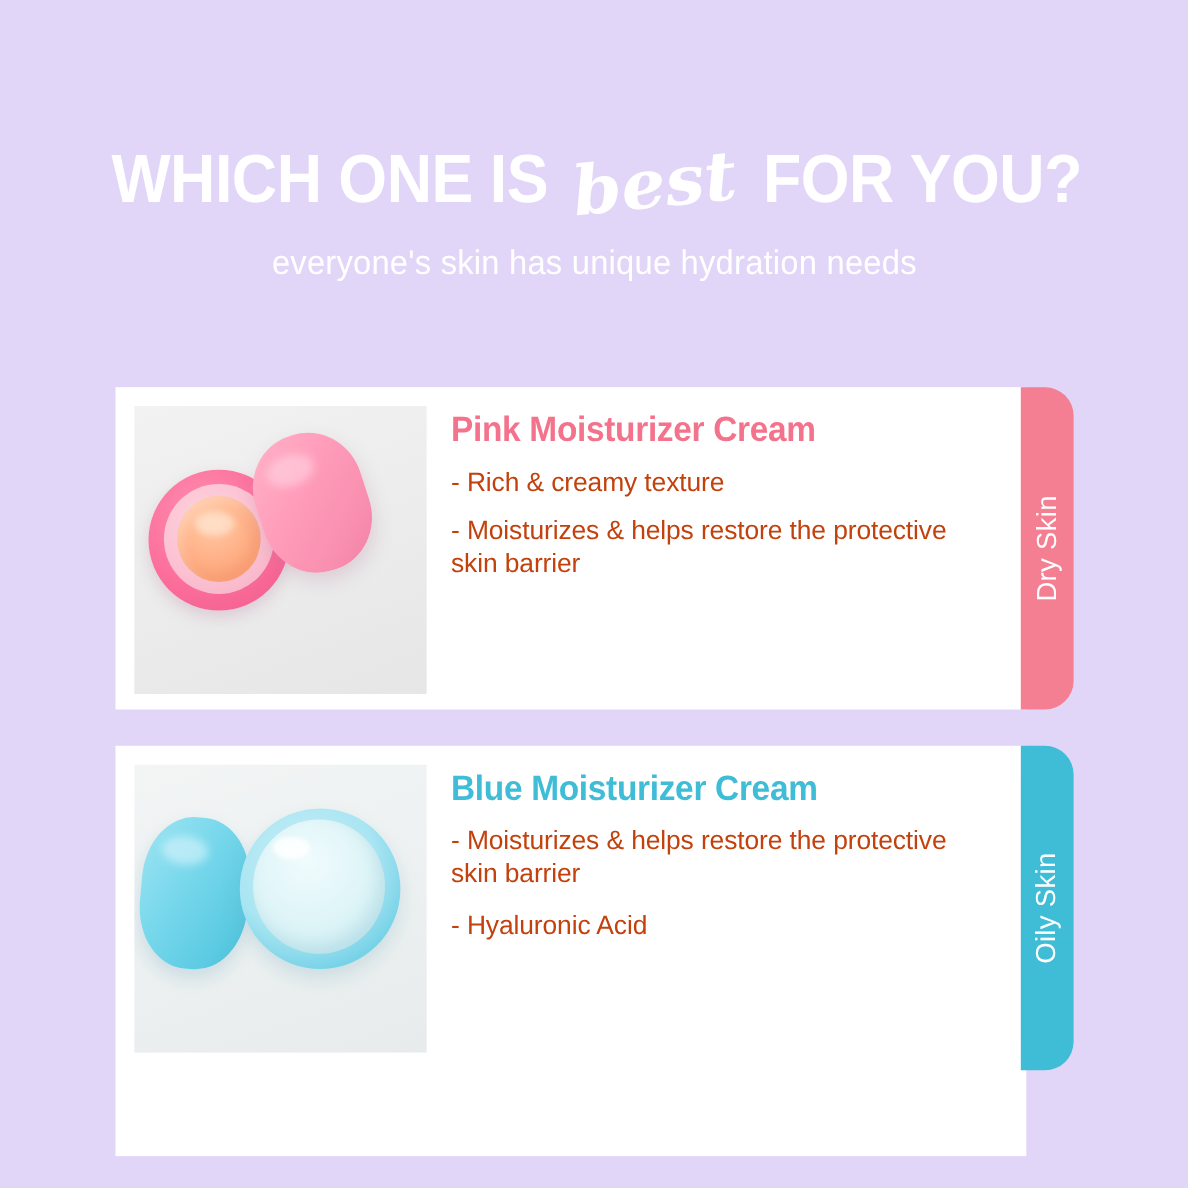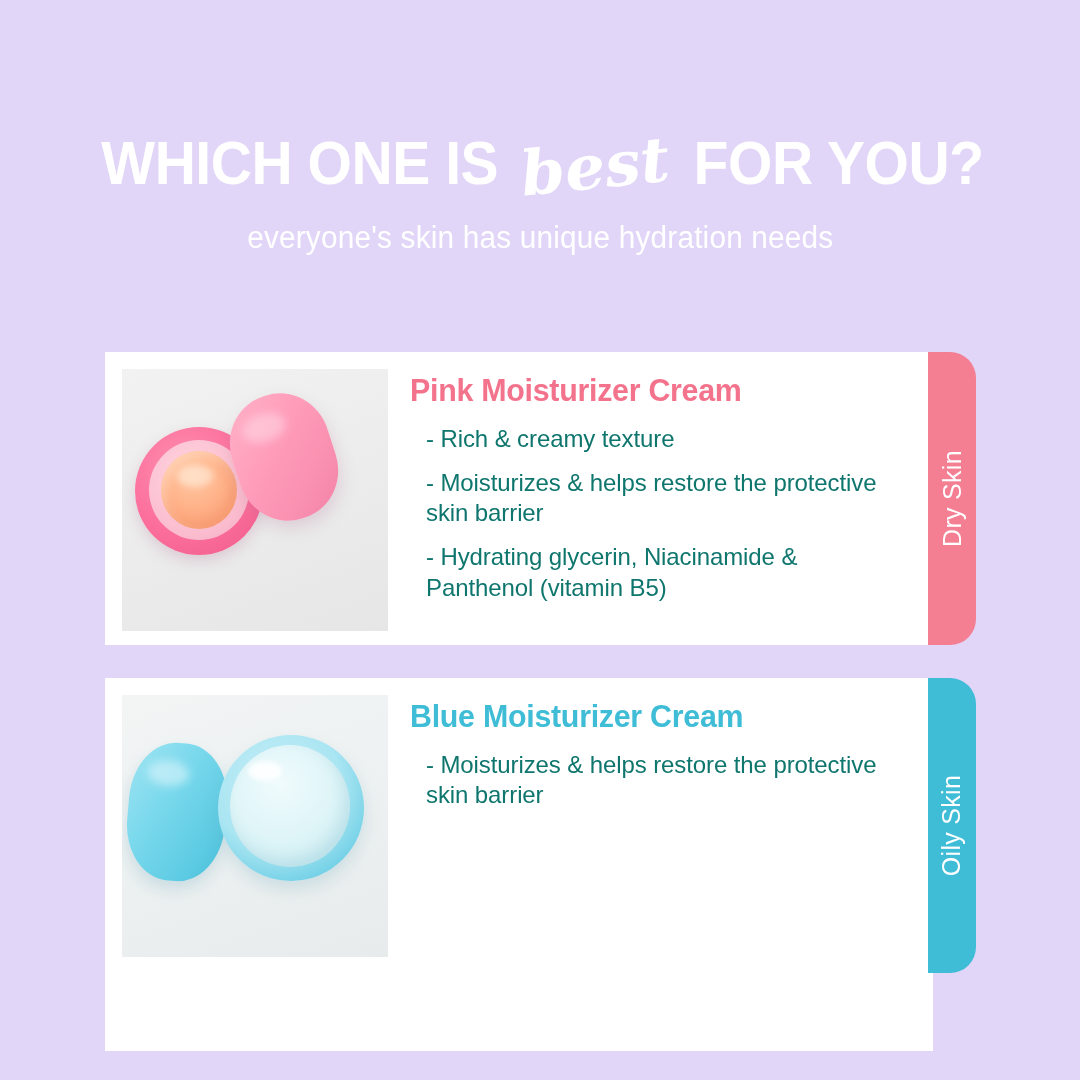--- a/index.html
+++ b/index.html
@@ -224,23 +224,23 @@
     letter-spacing: -0.3px;
     line-height: 1.05;
     margin: 0 0 16px 0;
     transform: scaleX(0.95);
     transform-origin: left center;
   }
   .bullet {
     font-family: "Liberation Sans", sans-serif;
     font-size: 24px;
     font-weight: 400;
-    color: #0f766e;
+    color: #c2410c;
     line-height: 1.26;
-    margin: 0 0 14px 16px;
+    margin: 0 0 14px 0;
     letter-spacing: -0.1px;
   }
   .card-2 .bullet { margin-bottom: 17px; }
 
   
   .tab {
     position: absolute;
     left: 928px;
     width: 48px;
     border-radius: 0 26px 26px 0;
@@ -280,36 +280,36 @@
           <div class="pink-cream"></div>
         </div>
       </div>
       <div class="lid pink-lid"></div>
     </div>
   </div>
   <div class="card-body">
     <div class="prod-title" style="color:#F4738C">Pink Moisturizer Cream</div>
     <p class="bullet">- Rich &amp; creamy texture</p>
     <p class="bullet">- Moisturizes &amp; helps restore the protective skin barrier</p>
-    <p class="bullet">- Hydrating glycerin, Niacinamide &amp; Panthenol (vitamin B5)</p>
   </div>
 </div>
 <div class="tab tab-1" style="background:#F47E92">
   <span class="tab-label">Dry Skin</span>
 </div>
 
 <div class="card card-2">
   <div class="photo-wrap photo-blue">
     <div class="photo photo-bg">
       <div class="lid blue-lid"></div>
       <div class="jar blue-jar">
         <div class="blue-jar-inner"></div>
       </div>
     </div>
   </div>
   <div class="card-body">
     <div class="prod-title" style="color:#3FBCD6">Blue Moisturizer Cream</div>
     <p class="bullet">- Moisturizes &amp; helps restore the protective skin barrier</p>
+    <p class="bullet">- Hyaluronic Acid</p>
   </div>
 </div>
 <div class="tab tab-2" style="background:#3FBCD6">
   <span class="tab-label">Oily Skin</span>
 </div>
 
 </body></html>

